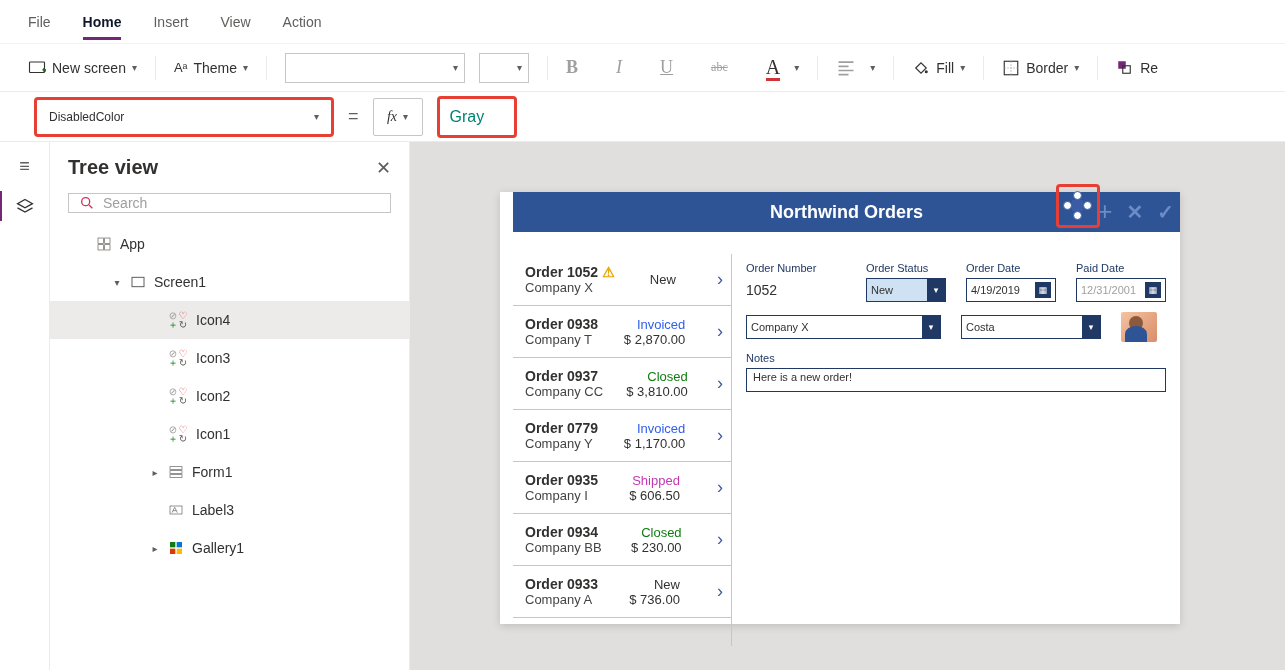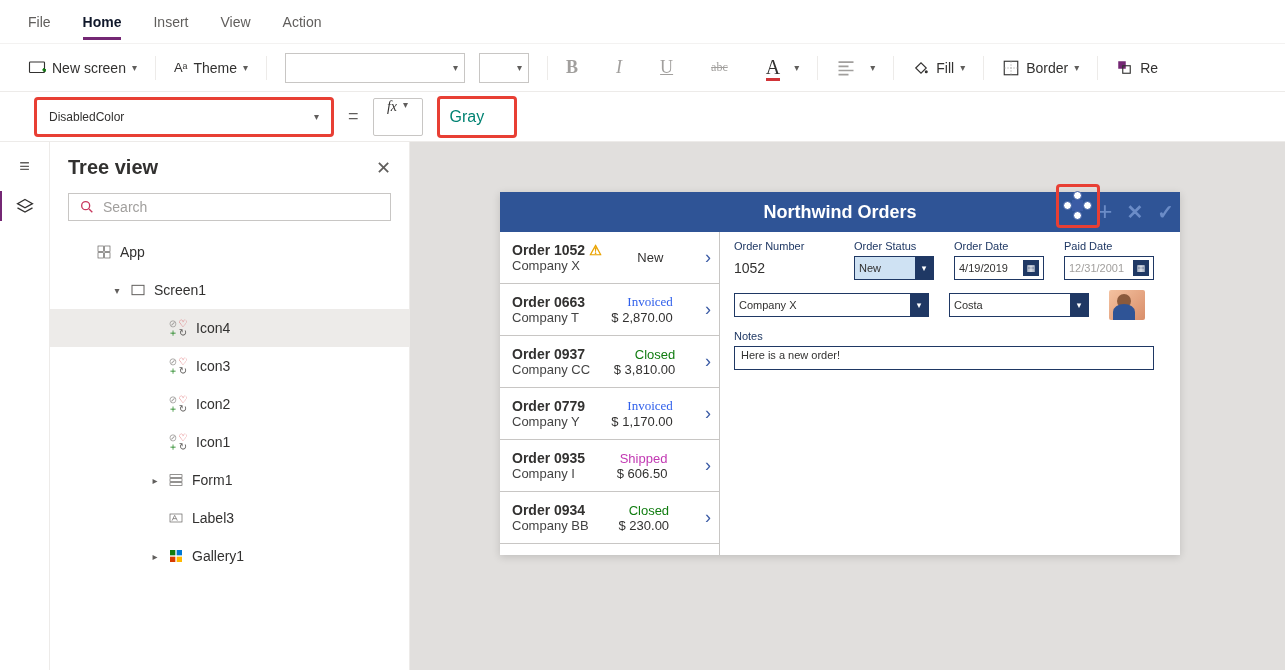--- a/index.html
+++ b/index.html
@@ -23,66 +23,66 @@
 .font-I { font-style:italic; font-family: Georgia,serif; color:#a19f9d;}
 .font-U { text-decoration: underline; color:#a19f9d;}
 .font-abc { text-decoration: line-through; font-size:12px; color:#a19f9d;}
 .font-A { font-size:20px; color:#323130; position:relative;}
 .font-A::after{content:""; position:absolute; left:0; right:0; bottom:-2px; height:3px; background:#d13438;}
 
 
 .formulabar { display:flex; align-items:center; height:50px; padding:6px 28px; gap:14px; border-bottom:1px solid #edebe9; }
 .prop-dd { width: 300px; height: 40px; border: 3px solid #e83f34; border-radius: 4px; display:flex; align-items:center; justify-content:space-between; padding:0 12px; background:#fff; margin-left:6px;}
 .equals { font-size: 18px; color:#605e5c; }
-.fx-box { width:50px; height:38px; border:1px solid #c8c6c4; border-radius:2px; display:flex; align-items:flex-start; justify-content:center; gap:6px; }
+.fx-box { width:50px; height:38px; border:1px solid #c8c6c4; border-radius:2px; display:flex; align-items:center; justify-content:center; gap:6px; }
 .fx-box .fx { font-style: italic; font-family: Georgia,serif; }
 .formula-val { width: 80px; height:42px; border:3px solid #e83f34; border-radius:4px; display:flex; align-items:center; padding:0 10px; color:#008272; font-size:16px; }
 
 
 .main { display:flex; height: calc(670px - 44px - 48px - 50px); }
 .leftrail { width: 50px; border-right:1px solid #edebe9; display:flex; flex-direction:column; align-items:center; padding-top:14px; gap:20px;}
 .leftrail .burger { font-size:18px; color:#605e5c; cursor:pointer;}
 .leftrail .layers { position:relative; }
 .leftrail .layers::before { content:""; position:absolute; left:-16px; top:-6px; width:3px; height:30px; background:#742774;}
 
 .treepane { width: 360px; border-right:1px solid #edebe9; display:flex; flex-direction:column;text-align:center; }
 .treepane .hdr { display:flex; align-items:center; justify-content:space-between; padding:14px 18px 10px 18px;}
 .treepane .hdr h2 { font-size:20px; font-weight:600; }
 .treepane .close { font-size:18px; color:#605e5c; cursor:pointer;}
-.searchbox { margin: 4px 18px 12px 18px; height:28px; border:1px solid #c8c6c4; display:flex; align-items:center; padding:0 10px; gap:8px; color:#a19f9d;}
+.searchbox { margin: 4px 18px 12px 18px; height:20px; border:1px solid #c8c6c4; display:flex; align-items:center; padding:0 10px; gap:8px; color:#a19f9d;}
 .tree { flex:1; overflow:auto; }
 .tree-row { display:flex; align-items:center; height:38px; padding-left:18px; gap:8px; cursor:pointer; }
 .tree-row.lvl1 { padding-left: 28px;}
 .tree-row.lvl2 { padding-left: 62px;}
 .tree-row.lvl3 { padding-left: 100px;}
 .tree-row.selected { background:#edebe9; }
 .tree-row .caret { width:10px; font-size:10px; color:#605e5c;}
 .tree-row svg { width:16px; height:16px; flex-shrink:0;}
 
 .canvas { flex:1; background:#e1dfdd; position:relative; }
-.app-preview { position:absolute; left:90px; top:50px; width:680px; height:363px; background:#fff; box-shadow:0 2px 8px rgba(0,0,0,0.15);}
+.app-preview { position:absolute; left:90px; top:50px; width:680px; height:432px; background:#fff; box-shadow:0 2px 8px rgba(0,0,0,0.15);padding-left:13px;}
 .app-hdr { height:40px; background:#3b5998; background:#3b5ba5; background:#2f5496; color:#fff; display:flex; align-items:center; justify-content:center; font-weight:700; font-size:18px; position:relative;}
 .app-hdr .actions { position:absolute; right:6px; top:4px; display:flex; align-items:center; gap:14px;}
 .app-hdr .actions .icn { color:#6b8cc7; font-size:20px; }
 .app-hdr .actions .icn.plus{font-size:26px; font-weight:300;}
 .handlebox { position:absolute; right:80px; top:-8px; width:44px; height:44px; border:3px solid #e83f34; border-radius:4px; display:flex; align-items:center; justify-content:center; background:transparent; z-index:5;}
 .handle-inner{ width:28px; height:28px; position:relative;}
 .handle-inner .dot{position:absolute; width:9px; height:9px; background:#fff; border:1px solid #3b5ba5; border-radius:50%;}
 .handle-inner .d1{left:9px; top:-1px;} .handle-inner .d2{left:-1px; top:9px;} .handle-inner .d3{left:19px; top:9px;} .handle-inner .d4{left:9px; top:19px;}
 .handle-inner .center{position:absolute; left:8px; top:8px; width:11px; height:11px; background:#3b5ba5;}
 
-.app-body { display:flex; height:calc(100% - 40px);}
+.app-body { display:flex; height:calc(100% - 40px);margin-top:22px;}
 .orderlist { width:220px; border-right:1px solid #c8c6c4; overflow:hidden;}
 .order-row { height:52px; border-bottom:1px solid #c8c6c4; padding:6px 8px 6px 12px; display:flex; align-items:center; justify-content:space-between; }
 .order-row .left { display:flex; flex-direction:column; }
 .order-row .title { font-weight:700; font-size:14px; display:flex; align-items:center; gap:4px;}
 .order-row .company { font-size:13px; color:#444;}
 .order-row .mid { display:flex; flex-direction:column; align-items:flex-end; font-size:13px;}
 .order-row .chevr { color:#3b5ba5; font-size:18px; padding-left:6px;}
-.status-New{color:#323130;} .status-Invoiced{color:#2f5feb;font-family:Liberation Serif, serif;} .status-Closed{color:#107c10;} .status-Shipped{color:#c239b3;}
+.status-New{color:#323130;} .status-Invoiced{color:#2f5feb;} .status-Closed{color:#107c10;} .status-Shipped{color:#c239b3;}
 .warning-tri { color:#eaa300; font-size:14px;}
 
 .detail { flex:1; padding:8px 14px; font-size:12px; }
 .lblrow { display:flex; gap:20px; margin-bottom:4px;}
 .lbl { color:#1f3864; font-size:11px; }
 .valrow { display:flex; gap:20px; margin-bottom:10px; align-items:center;}
 .txt-plain { font-size:14px; color:#323130;}
 .combo { height:24px; border:1px solid #1f3864; display:flex; align-items:center; justify-content:space-between; padding:0 4px; font-size:11px;}
 .combo .dd { width:18px; height:100%; background:#1f3864; color:#fff; display:flex; align-items:center; justify-content:center; margin-right:-4px; font-size:9px;}
 .combo.sel { background:#cfe2f3;}
@@ -332,21 +332,21 @@
               </div>
               <div class="mid">
                 <span class="status-New">New</span>
                 <span></span>
               </div>
               <div class="chevr">›</div>
             </div>
             <div class="order-row">
               <div class="left">
                 <div class="title">
-                  <span>Order 0663</span>
+                  <span>Order 0938</span>
                 </div>
                 <div class="company">Company T</div>
               </div>
               <div class="mid">
                 <span class="status-Invoiced">Invoiced</span>
                 <span>$ 2,870.00</span>
               </div>
               <div class="chevr">›</div>
             </div>
             <div class="order-row">

